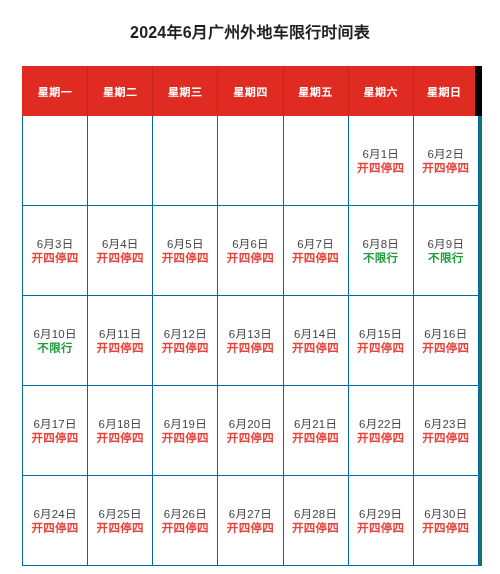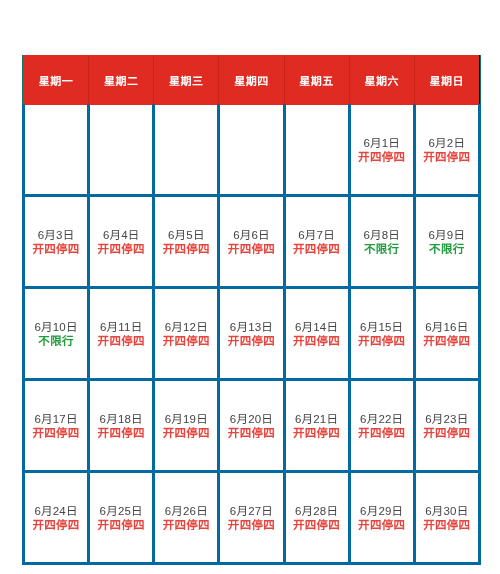--- a/index.html
+++ b/index.html
@@ -64,27 +64,27 @@
     border-right: 1px solid #c9241c;
     border-top: 1px solid #e02b22;
     border-bottom: 1px solid #e02b22;
     letter-spacing: 0.5px;
     padding: 0;
   }
   thead th:first-child {
     border-left: 1px solid #e02b22;
   }
   thead th:last-child {
-    border-right: 1px solid #000000;
+    border-right: 7px solid #000000;
     font-family: Liberation Serif, serif;
   }
 
   tbody td {
     height: 89px;
-    border: 3px solid #0369a1;
+    border: 1px solid #0369a1;
     vertical-align: top;
     text-align: center;
     padding: 0;
     background: #ffffff;
   }
   tbody tr:first-child td {
     border-top: none;
   }
 
   .cell-inner {
@@ -125,20 +125,21 @@
   .cell-empty .day-date,
   .cell-empty .day-status {
     visibility: hidden;
   }
 </style>
 </head>
 <body>
 
 <div class="page">
 
+  <h1 class="page-title">2024年6月广州外地车限行时间表</h1>
 
   <div class="table-wrap">
     <table class="schedule">
       <colgroup>
         <col>
           <col>
           <col>
           <col>
           <col>
           <col>

